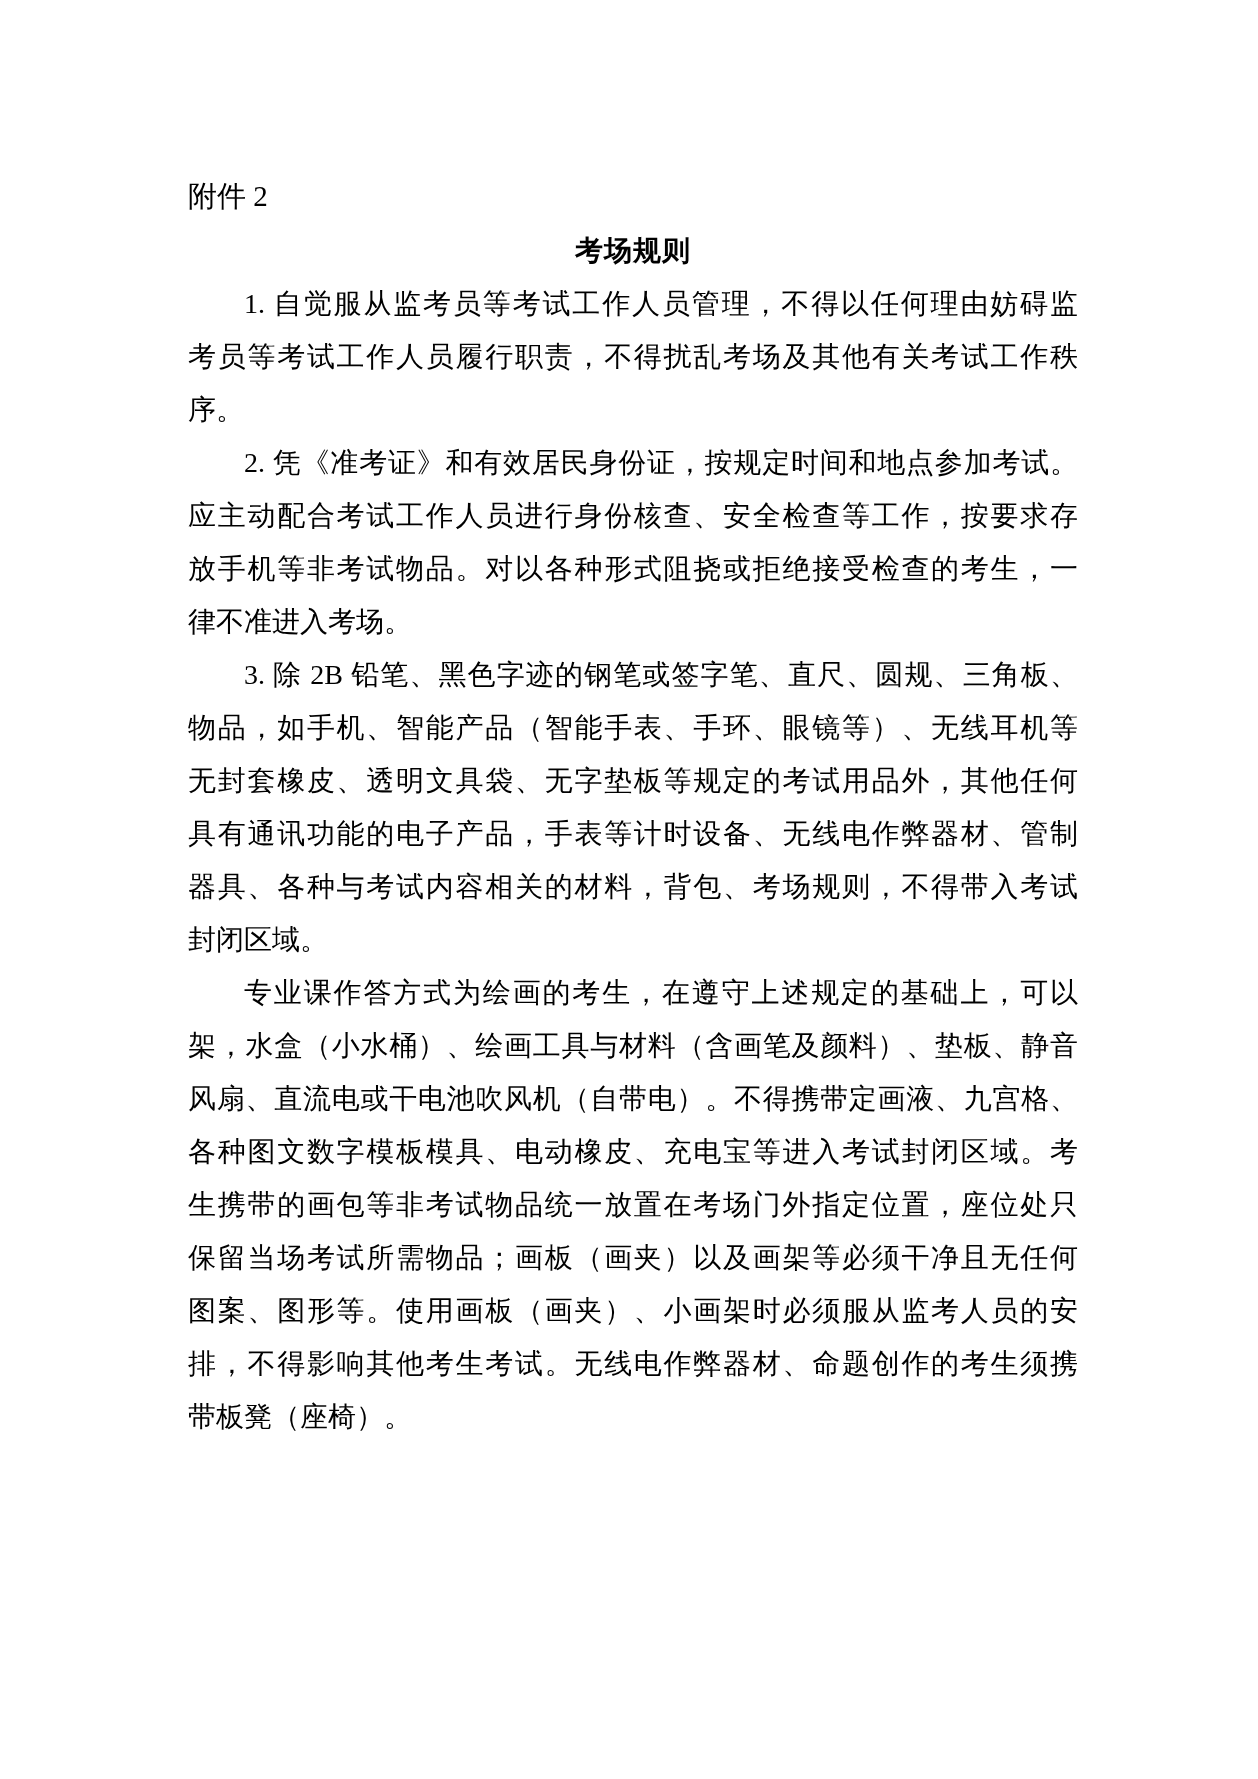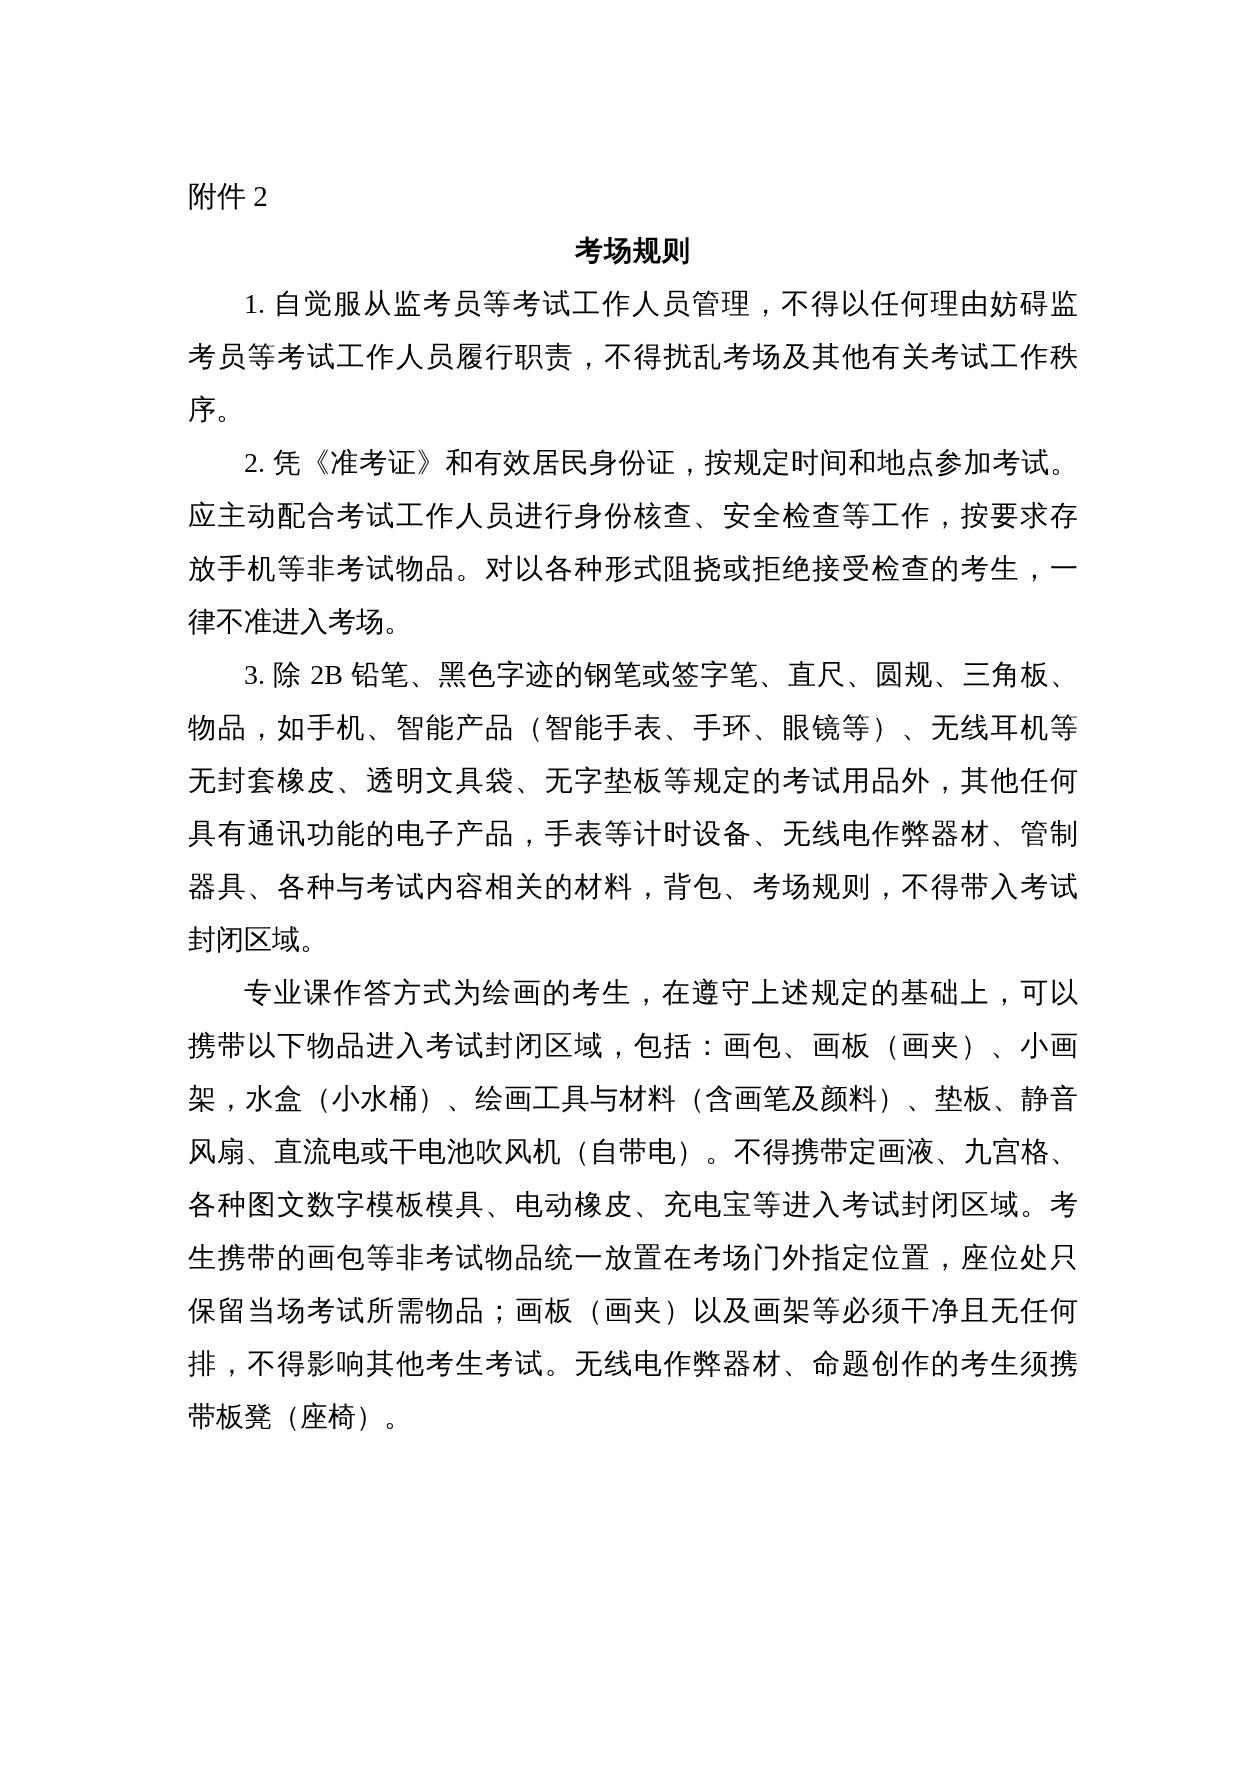--- a/index.html
+++ b/index.html
@@ -80,23 +80,23 @@
     <div class="bline lastline">律不准进入考场。</div>
 
     <div class="bline first">3. 除 2B 铅笔、黑色字迹的钢笔或签字笔、直尺、圆规、三角板、</div>
     <div class="bline">物品，如手机、智能产品（智能手表、手环、眼镜等）、无线耳机等</div>
     <div class="bline">无封套橡皮、透明文具袋、无字垫板等规定的考试用品外，其他任何</div>
     <div class="bline">具有通讯功能的电子产品，手表等计时设备、无线电作弊器材、管制</div>
     <div class="bline">器具、各种与考试内容相关的材料，背包、考场规则，不得带入考试</div>
     <div class="bline lastline">封闭区域。</div>
 
     <div class="bline first">专业课作答方式为绘画的考生，在遵守上述规定的基础上，可以</div>
-    <div class="bline">携带以下物品进入考试封闭区域，包括：画包、画板（画夹）、小画</div>
     <div class="bline">架，水盒（小水桶）、绘画工具与材料（含画笔及颜料）、垫板、静音</div>
     <div class="bline">风扇、直流电或干电池吹风机（自带电）。不得携带定画液、九宫格、</div>
     <div class="bline">各种图文数字模板模具、电动橡皮、充电宝等进入考试封闭区域。考</div>
     <div class="bline">生携带的画包等非考试物品统一放置在考场门外指定位置，座位处只</div>
     <div class="bline">保留当场考试所需物品；画板（画夹）以及画架等必须干净且无任何</div>
+    <div class="bline">图案、图形等。使用画板（画夹）、小画架时必须服从监考人员的安</div>
     <div class="bline">排，不得影响其他考生考试。无线电作弊器材、命题创作的考生须携</div>
     <div class="bline lastline">带板凳（座椅）。</div>
   </div>
 
 </div>
 
 </body></html>

